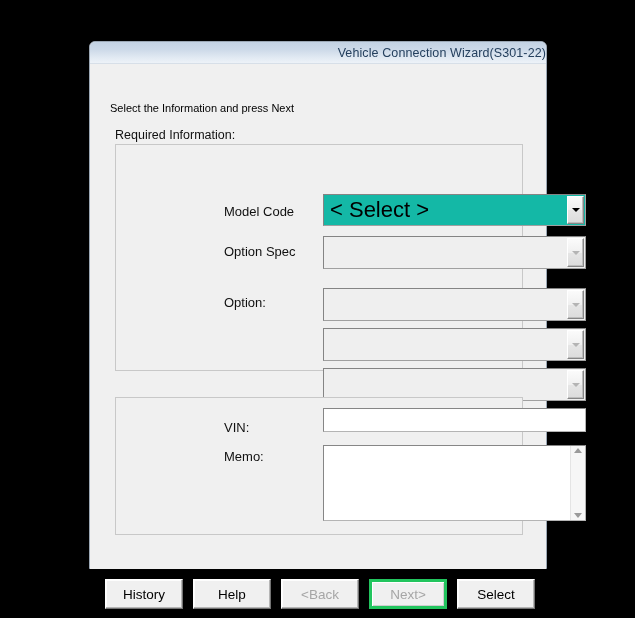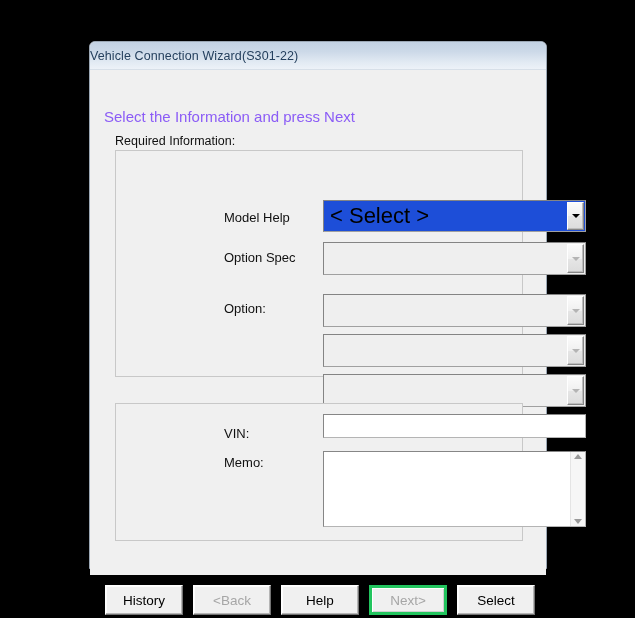--- a/index.html
+++ b/index.html
@@ -23,50 +23,51 @@
     height: 528px;
     background: #f0f0f0;
     border: 1px solid #9ba7b4;
     border-top-left-radius: 6px;
     border-top-right-radius: 6px;
     box-sizing: border-box;
     box-shadow: 0 0 0 1px rgba(0,0,0,0.10);
   }
 
   #title-bar {
-    height: 28px;
+    height: 22px;
     background: linear-gradient(to bottom, #c3d2e3 0%, #ccd9e8 35%, #e2eaf3 75%, #edf2f8 100%);
     border-top-left-radius: 5px;
     border-top-right-radius: 5px;
     border-bottom: 1px solid #d7dfe8;
     display: flex;
     align-items: center;
-    padding-left: 0;
-    box-sizing: border-box;
+    padding-left: 6px;
+    box-sizing: border-box;
+    justify-content: flex-end;
   }
   #title-bar-text {
     font-size: 12.5px;
     color: #25405e;
     white-space: nowrap;
     letter-spacing: 0.1px;
   }
 
   #client-area {
     position: relative;
     height: 505px;
     background: #f0f0f0;
   }
 
   
   .instruction {
     position: absolute;
-    left: 14px;
+    left: 20px;
     top: 38px;
-    font-size: 15px;
-    color: #8b5cf6;
+    font-size: 11px;
+    color: #000000;
     white-space: nowrap;
   }
   .group-caption {
     position: absolute;
     font-size: 12.5px;
     color: #101010;
     white-space: nowrap;
   }
   #caption-required { left: 25px; top: 64px; }
   #caption-optional { left: 25px; top: 317px; }
@@ -92,21 +93,21 @@
   
   .combo {
     position: absolute;
     box-sizing: border-box;
     border: 1px solid #a0a0a0;
     border-top-color: #848484;
     border-left-color: #848484;
     display: flex;
     align-items: center;
   }
-  .combo.enabled { background: #1d4ed8; }
+  .combo.enabled { background: #14b8a6; }
   .combo.disabled { background: #efefef; }
 
   .combo-text {
     flex: 1;
     padding-left: 6px;
     font-size: 22px;
     color: #000000;
     white-space: nowrap;
     overflow: hidden;
     line-height: 1;
@@ -237,21 +238,21 @@
     <span id="title-bar-text">Vehicle Connection Wizard(S301-22)</span>
   </div>
 
   <div id="client-area">
 
     <div class="instruction">Select the Information and press Next</div>
 
     <div class="group-caption" id="caption-required">Required Information:</div>
     <div class="group-box" id="group-required"></div>
 
-    <div class="field-label" style="left:134px; top:140px;">Model Help</div>
+    <div class="field-label" style="left:134px; top:140px;">Model Code</div>
     <div class="combo enabled" style="left:233px; top:130px; width:263px; height:32px;">
       <div class="combo-text">&lt; Select &gt;</div>
       <div class="combo-arrow-btn">
         <span class="arrow-down"></span>
       </div>
     </div>
 
     <div class="field-label" style="left:134px; top:180px;">Option Spec</div>
     <div class="combo disabled" style="left:233px; top:172px; width:263px; height:33px;">
       <div class="combo-text empty"></div>
@@ -293,20 +294,20 @@
     <div class="textbox" id="memo-box" style="left:233px; top:381px; width:263px; height:76px;">
       <textarea class="memo-input" placeholder="" style=""></textarea>
       <div class="memo-scrollbar">
         <span class="sb-arrow-up"></span>
         <span class="sb-arrow-dn"></span>
       </div>
     </div>
 
     <div id="button-row">
       <button class="btn">History</button>
+      <button class="btn">Help</button>
       <button class="btn disabled" disabled="">&lt;Back</button>
-      <button class="btn">Help</button>
       <button class="btn disabled default-btn" disabled="">Next&gt;</button>
       <button class="btn">Select</button>
     </div>
 
   </div>
 </div>
 
 </body></html>

